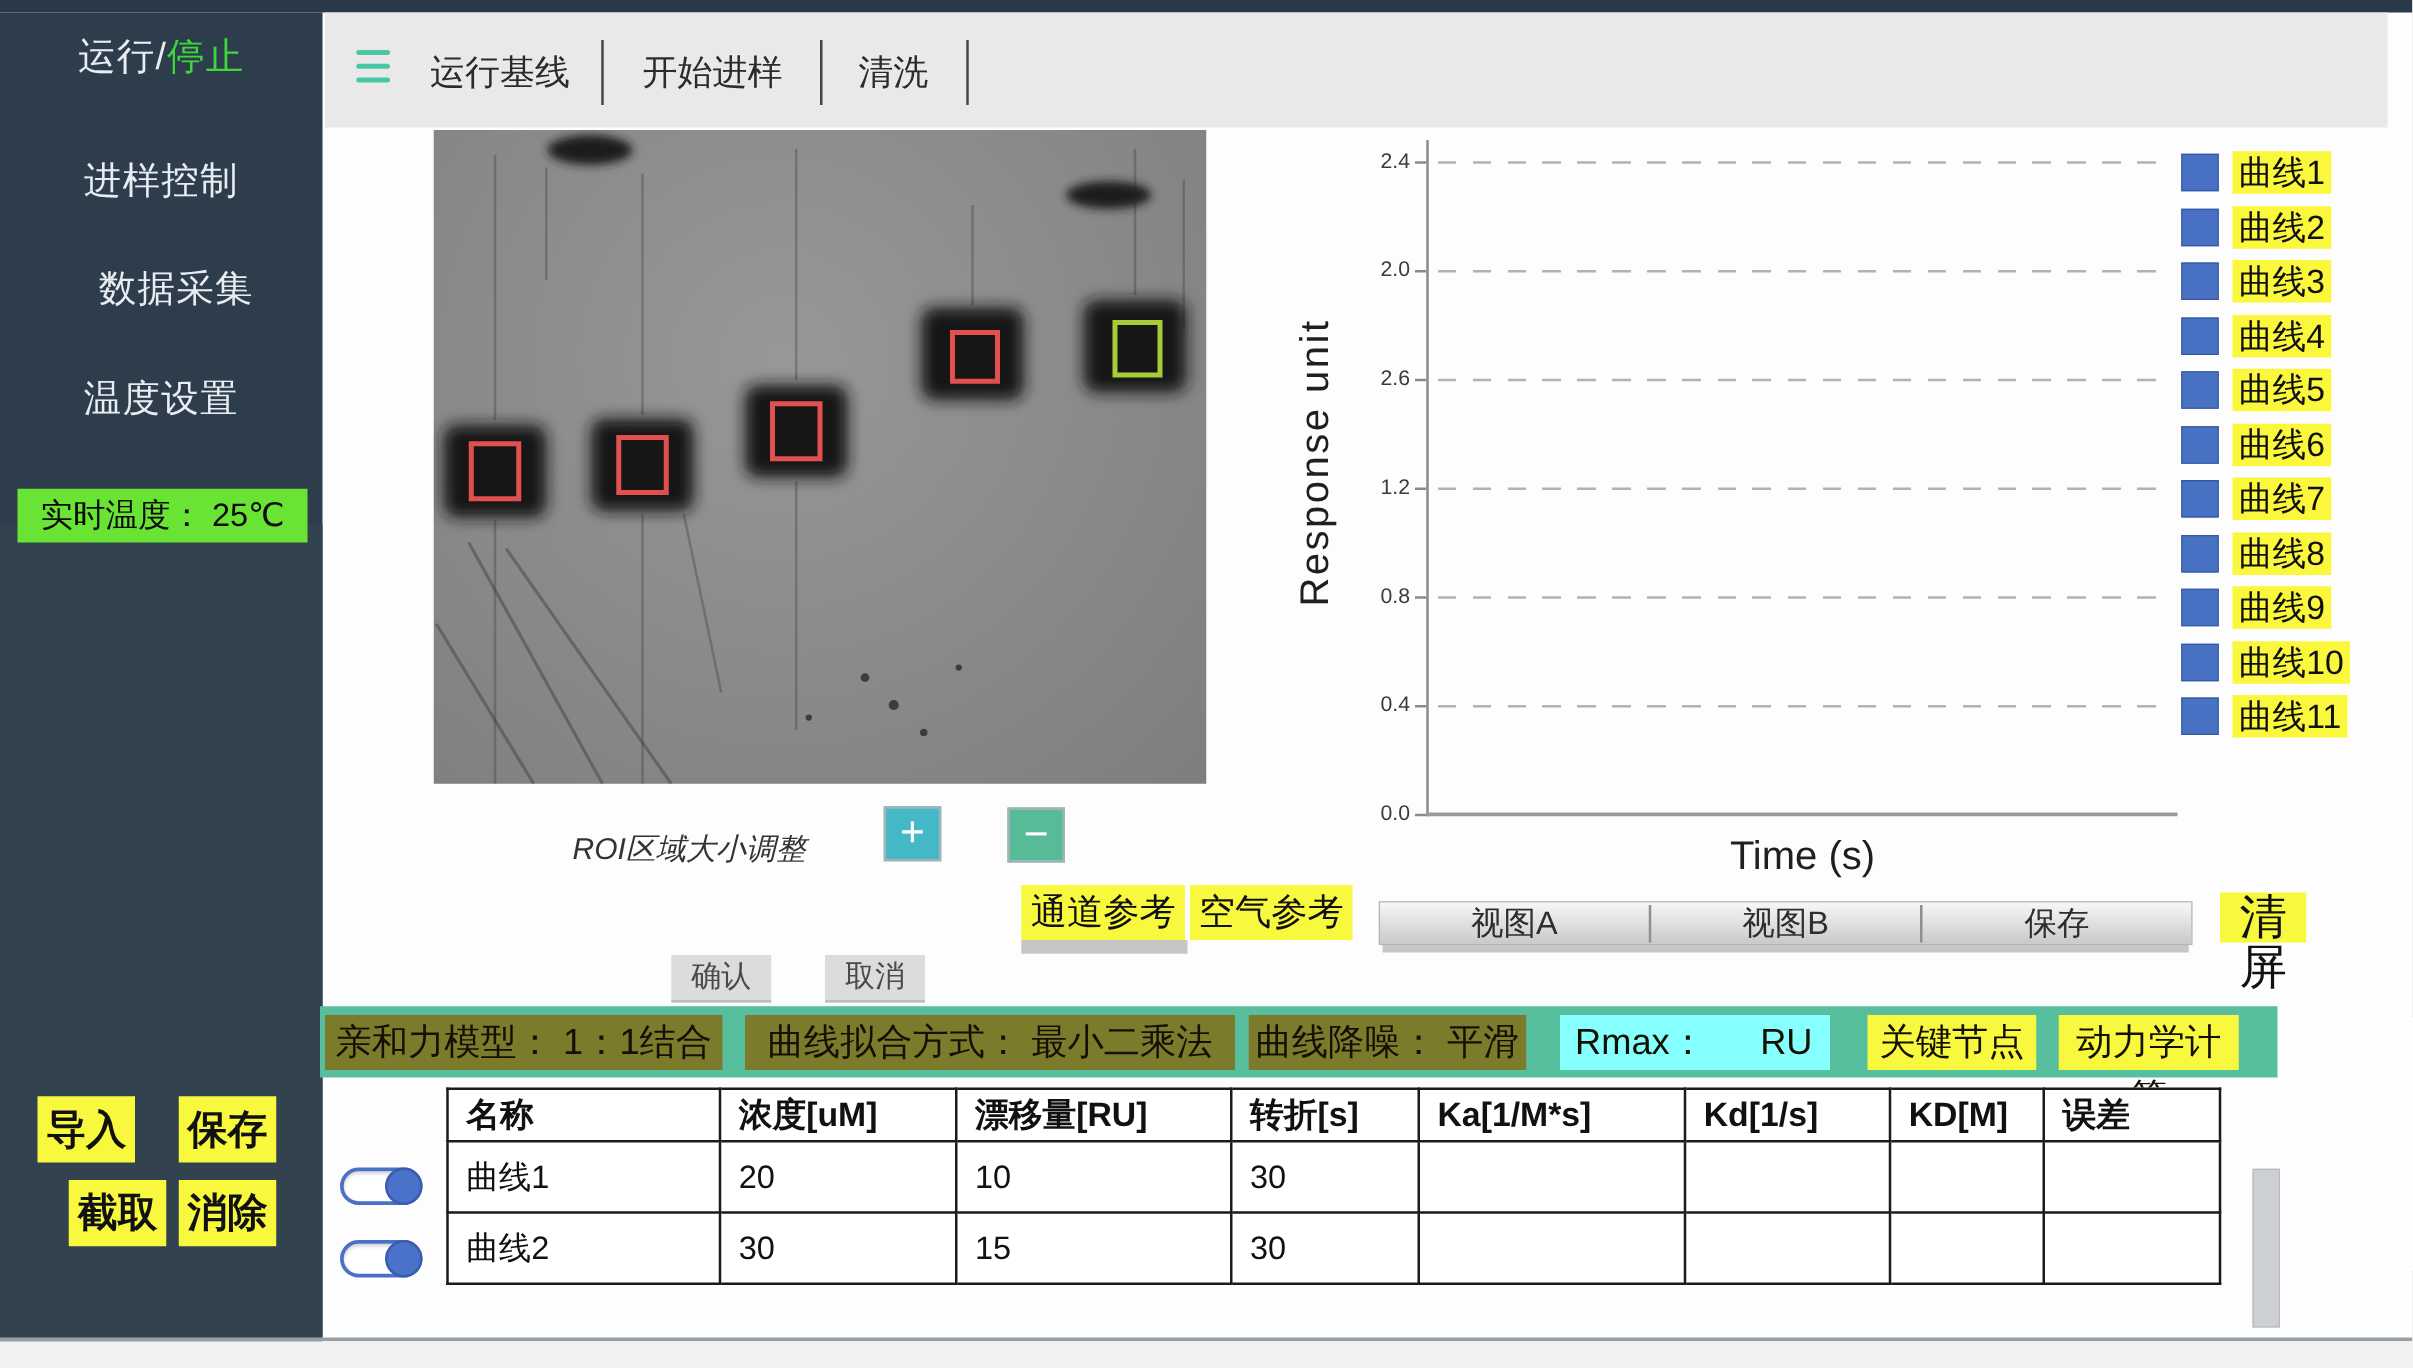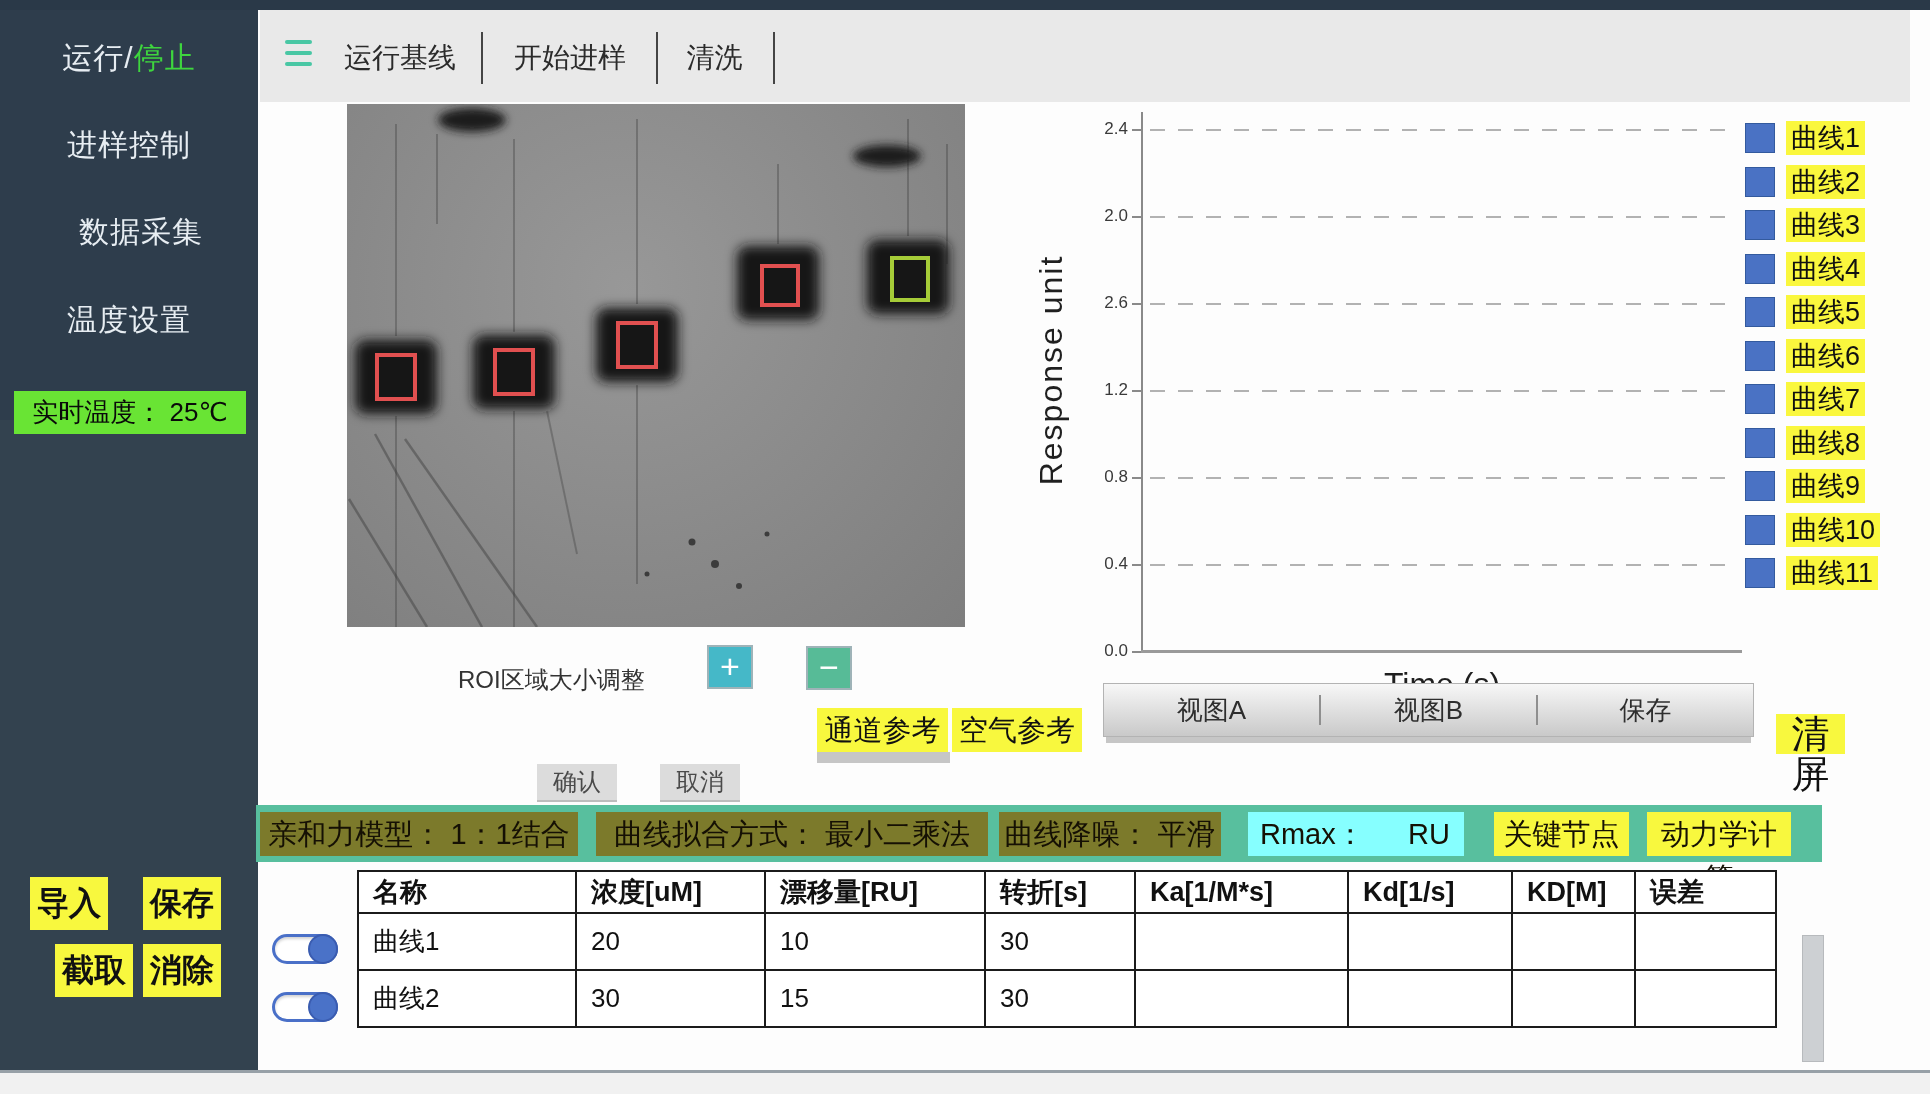--- a/index.html
+++ b/index.html
@@ -29,33 +29,33 @@
   .hamburger{left:285px;top:40px;width:27px;height:28px;}
   .hamburger span{display:block;width:27px;height:4px;border-radius:2px;background:#49c7a4;margin-bottom:7px;}
   .tb-item{top:36px;height:44px;line-height:44px;font-size:28px;color:#2b2b2b;text-align:center;}
   .tb-sep{top:32px;width:2px;height:52px;background:#454545;}
 
   
   .photo{left:347px;top:104px;width:618px;height:523px;background:#8c8c8c;
          background-image:radial-gradient(ellipse at 45% 35%, rgba(255,255,255,0.10), rgba(0,0,0,0.10));}
 
   
-  .roi-label{left:458px;top:662px;width:210px;height:36px;font-size:24px;color:#333;line-height:36px;}
+  .roi-label{left:458px;top:662px;width:210px;height:36px;font-size:24px;color:#333;line-height:36px;font-style:italic;}
   .sq-btn{width:46px;height:44px;border:2px solid #9fb3b8;color:#fff;font-size:34px;line-height:38px;
           text-align:center;}
   .btn-plus{left:707px;top:645px;background:#45b8c8;}
   .btn-minus{left:806px;top:646px;background:#57bb97;}
 
   
   .grad-bar{background:linear-gradient(#f7f7f7,#c9c9c9);border:1px solid #b3b3b3;
             box-shadow:0 9px 0 -3px #c6c6c6;display:flex;align-items:center;}
   .bar-item{font-size:26px;color:#2e2e2e;text-align:center;}
   .bar-sep{width:2px;height:30px;background:#8f8f8f;}
   .left-bar{left:330px;top:705px;width:577px;height:48px;}
-  .view-bar{left:1103px;top:683px;width:651px;height:54px;}
+  .view-bar{left:1103px;top:721px;width:651px;height:35px;}
   .view-bar .bar-item{flex:1;}
 
   .chip-yellow{background:#f8f83e;color:#111;text-align:center;}
   .ref-chip{top:708px;height:44px;font-size:29px;line-height:44px;}
   .ref-shadow{left:817px;top:752px;width:133px;height:11px;background:#c6c6c6;}
   .dlg-btn{top:764px;width:80px;height:38px;background:#dcdcdc;border-bottom:2px solid #bdbdbd;
            color:#4a4a4a;font-size:24px;line-height:36px;text-align:center;}
 
   
   .ylabel{left:920px;top:353px;width:260px;height:34px;font-size:32px;color:#1f1f1f;text-align:center;
@@ -93,21 +93,21 @@
 </head>
 <body>
 
 <div id="app">
 
   <div class="abs top-strip"></div>
 
   <div class="abs sidebar">
     <div class="abs sidebar-lower"></div>
   </div>
-  <div class="abs nav-item" style="top:36px;"><span>运行/</span><span class="nav-accent">停止</span></div>
+  <div class="abs nav-item" style="top:24px;"><span>运行/</span><span class="nav-accent">停止</span></div>
   <div class="abs nav-item" style="top:123px;">进样控制</div>
   <div class="abs nav-item" style="top:210px;margin-left:12px;">数据采集</div>
   <div class="abs nav-item" style="top:298px;">温度设置</div>
   <div class="abs temp-badge">实时温度： 25℃</div>
   <div class="abs side-btn" style="left:30px;top:877px;">导入</div>
   <div class="abs side-btn" style="left:143px;top:877px;">保存</div>
   <div class="abs side-btn" style="left:30px;top:944px;margin-left:25px;">截取</div>
   <div class="abs side-btn" style="left:143px;top:944px;">消除</div>
 
   <div class="abs toolbar"></div>

